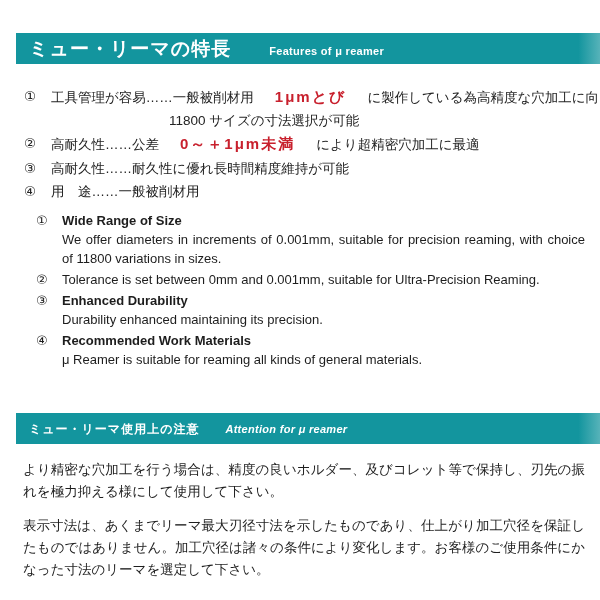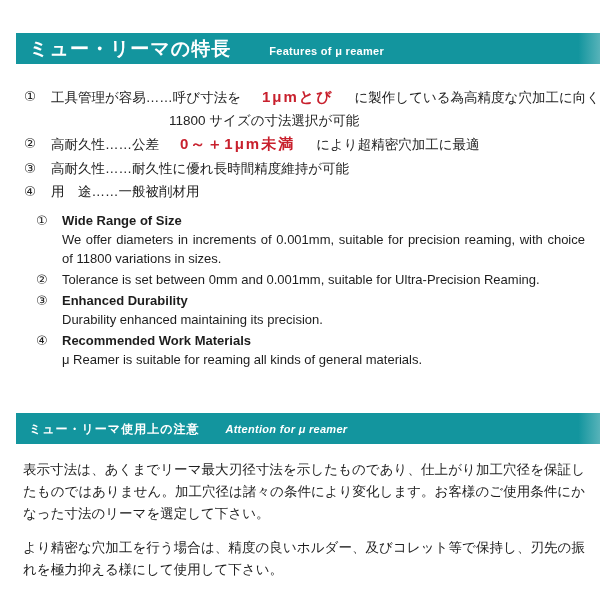--- a/index.html
+++ b/index.html
@@ -95,21 +95,21 @@
 
   <div class="bar" id="bar1" style="top:33px">
     <span class="bar-title-jp">ミュー・リーマの特長</span>
     <span class="bar-title-en">Features of μ reamer</span>
   </div>
 
   <div class="jp-list">
     <div class="jp-item">
       <span class="num">①</span>
       <div>
-        <div class="content"><span>工具管理が容易……呼び寸法を</span><span class="em-red">1μmとび</span><span>に製作している為高精度な穴加工に向く上、</span></div>
+        <div class="content"><span>工具管理が容易……一般被削材用</span><span class="em-red">1μmとび</span><span>に製作している為高精度な穴加工に向く上、</span></div>
         <div class="jp-line2">11800 サイズの寸法選択が可能</div>
       </div>
     </div>
     <div class="jp-item">
       <span class="num">②</span>
       <div class="content"><span>高耐久性……公差</span><span class="em-red">0～＋1μm未満</span><span>により超精密穴加工に最適</span></div>
     </div>
     <div class="jp-item">
       <span class="num">③</span>
       <div class="content">高耐久性……耐久性に優れ長時間精度維持が可能</div>
@@ -149,17 +149,17 @@
       </div>
     </div>
   </div>
 
   <div class="bar" id="bar2" style="top:413px">
     <span class="bar-title-jp">ミュー・リーマ使用上の注意</span>
     <span class="bar-title-en">Attention for μ reamer</span>
   </div>
 
   <div class="notes">
+    <p>より精密な穴加工を行う場合は、精度の良いホルダー、及びコレット等で保持し、刃先の振れを極力抑える様にして使用して下さい。</p>
     <p>表示寸法は、あくまでリーマ最大刃径寸法を示したものであり、仕上がり加工穴径を保証したものではありません。加工穴径は諸々の条件により変化します。お客様のご使用条件にかなった寸法のリーマを選定して下さい。</p>
-    <p>より精密な穴加工を行う場合は、精度の良いホルダー、及びコレット等で保持し、刃先の振れを極力抑える様にして使用して下さい。</p>
   </div>
 
 </div>
 
 </body></html>

